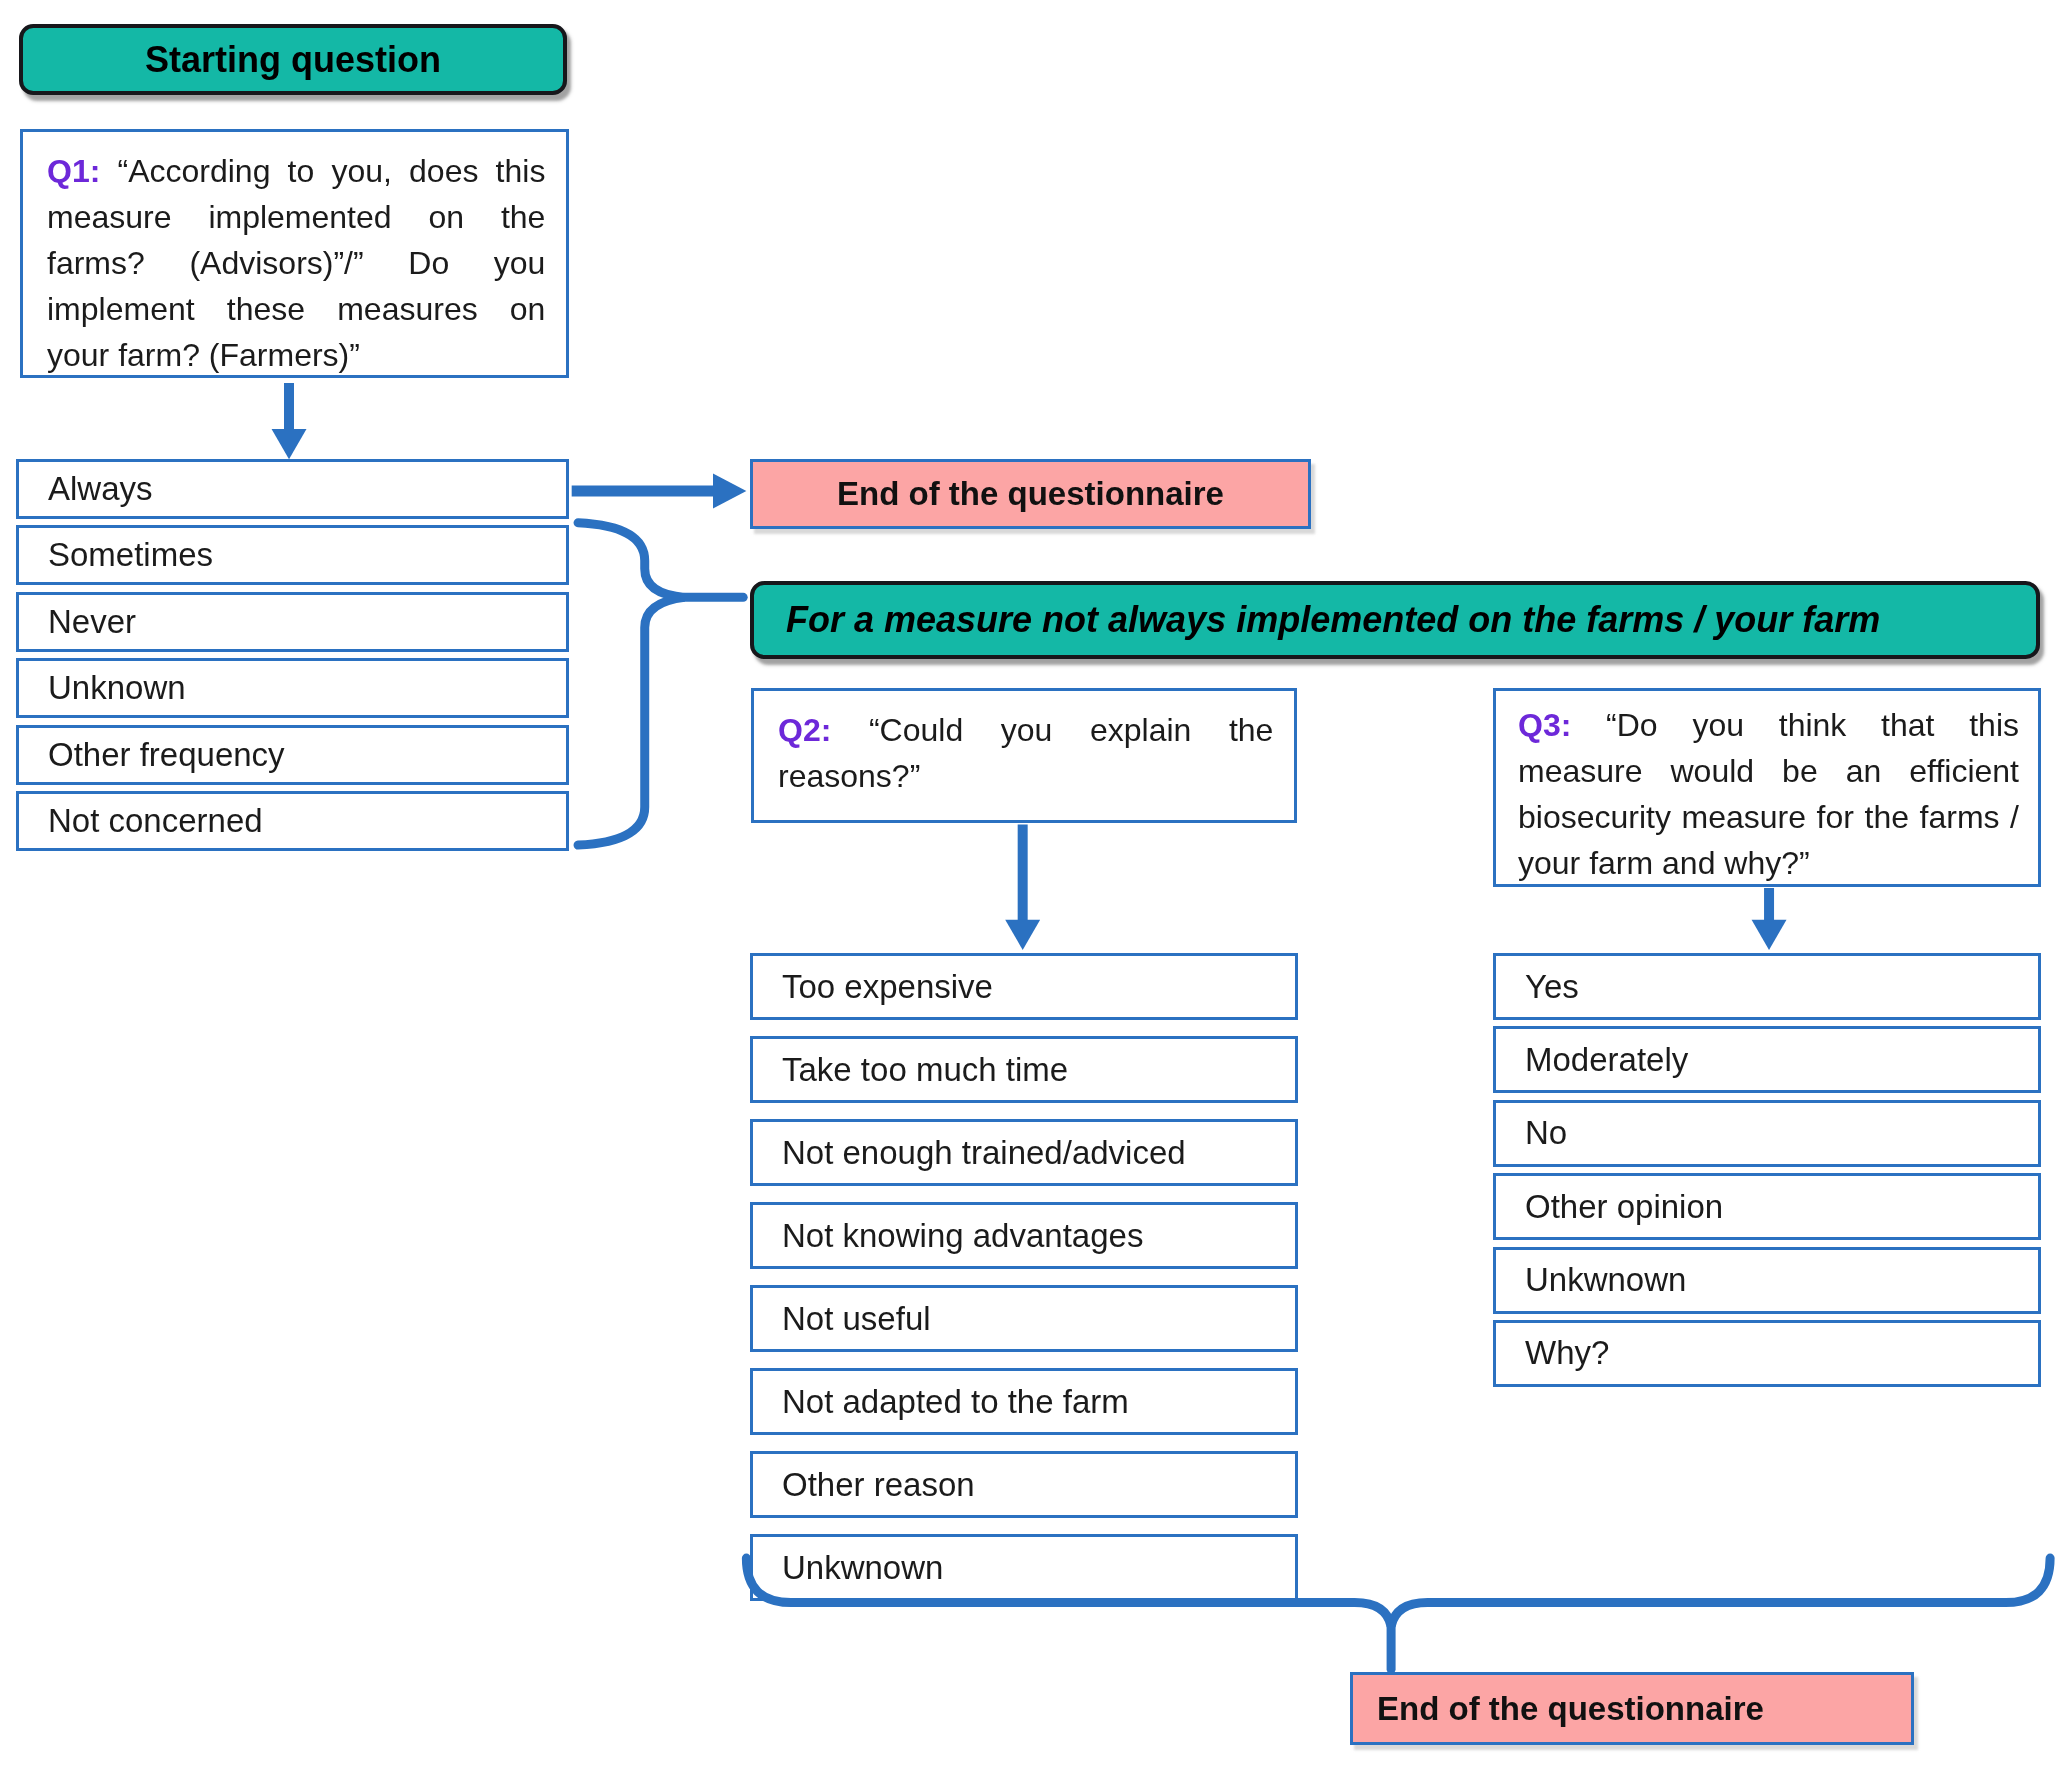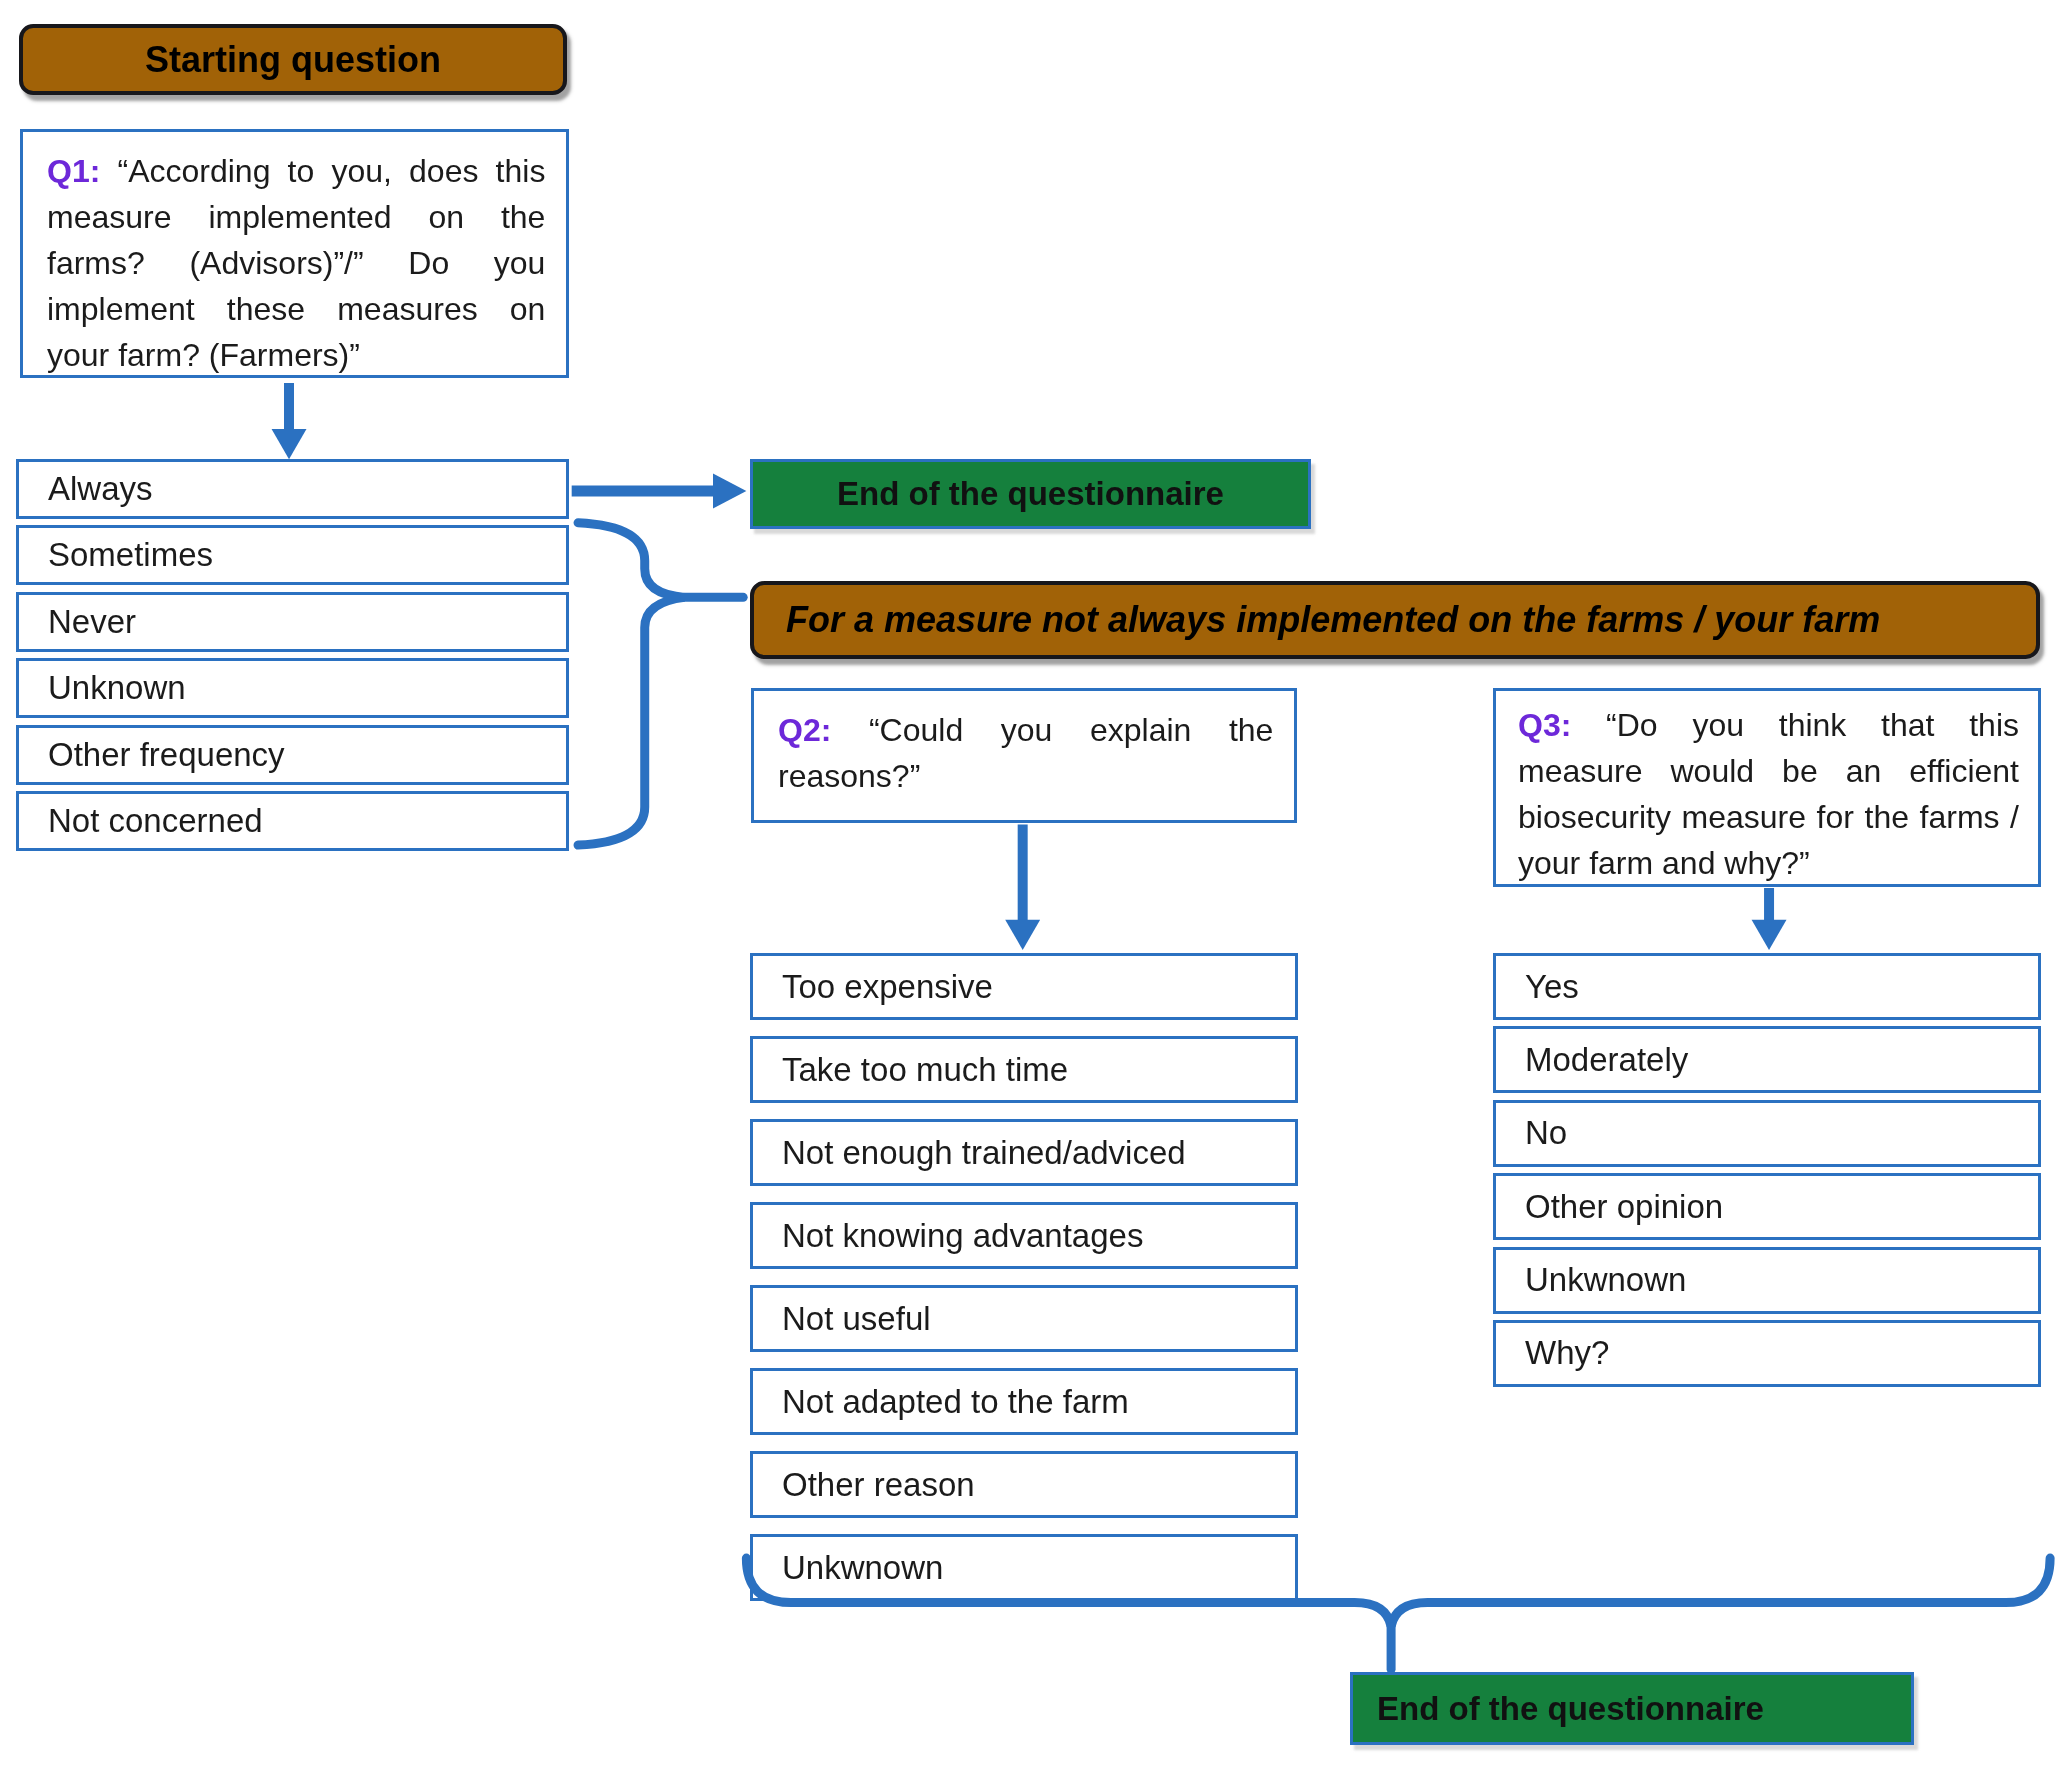--- a/index.html
+++ b/index.html
@@ -3,28 +3,28 @@
 <meta charset="utf-8">
 <style>
   html,body{margin:0;padding:0;}
   body{
     width:2066px;height:1768px;position:relative;background:#ffffff;
     font-family:"Liberation Sans",sans-serif;color:#1b1b1b;overflow:hidden;
   }
   .node{position:absolute;box-sizing:border-box;}
   
   .hdr{
-    background:#a16207;border:4px solid #17171b;border-radius:14.3px;
+    background:#14b8a6;border:4px solid #17171b;border-radius:14.3px;
     box-shadow:4px 5.6px 3.2px rgba(70,70,70,.5);
     display:flex;align-items:center;font-weight:bold;font-size:36px;color:#000;
   }
   .hdr.center{justify-content:center;}
   .hdr.padded{padding-left:32px;font-style:italic;}
   .endbox{
-    background:#15803d;border:3.2px solid #2B71C1;
+    background:#fca5a5;border:3.2px solid #2B71C1;
     box-shadow:4px 4.8px 2.4px rgba(170,170,170,.45);
     display:flex;align-items:center;font-weight:bold;font-size:33px;color:#111;
   }
   .endbox.center{justify-content:center;}
   .endbox.padded{padding-left:24px;}
   
   .qbox{
     background:#fff;border:3.2px solid #2B71C1;
     font-size:32px;line-height:46px;text-align:justify;color:#1b1b1b;
   }

